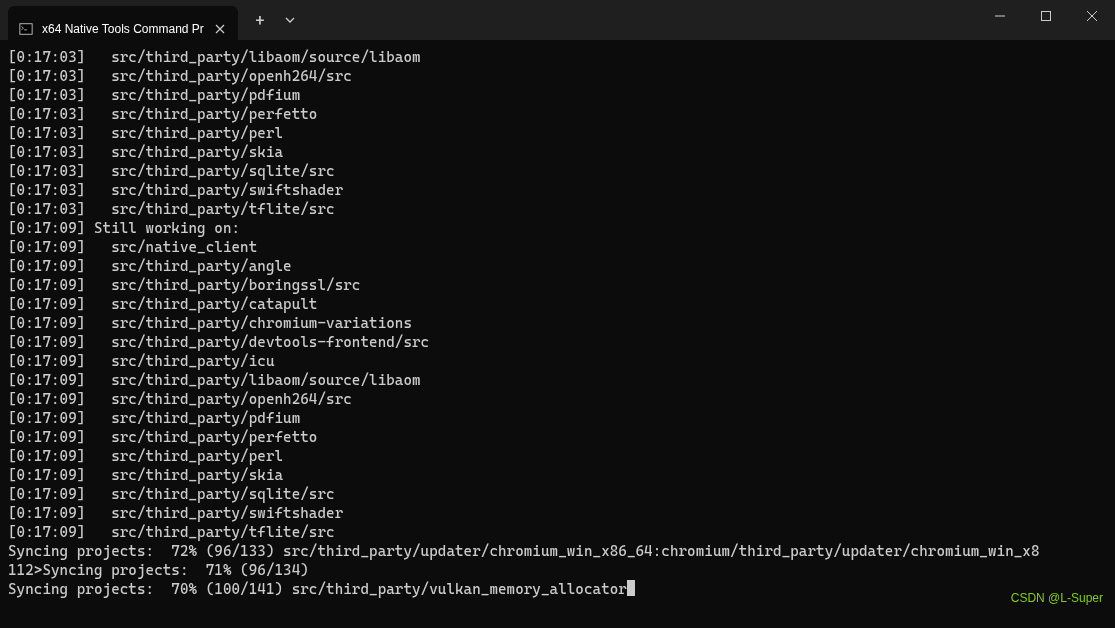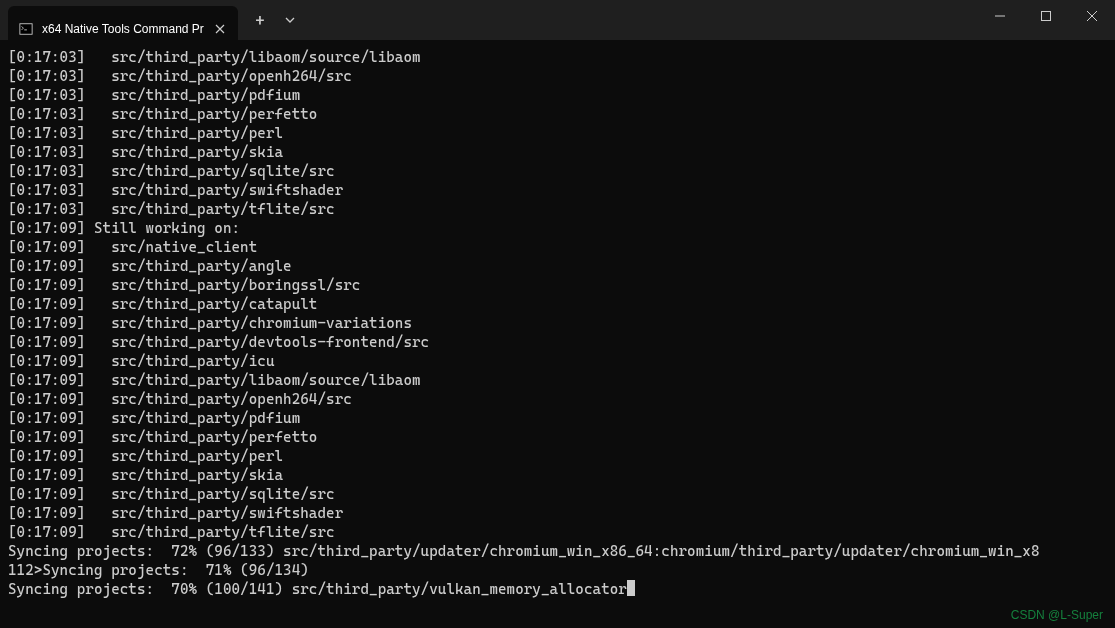--- a/index.html
+++ b/index.html
@@ -114,23 +114,23 @@
       line-height: 19px;
       font-family: 'Cascadia Code', 'Consolas', monospace;
       white-space: pre;
       letter-spacing: 0.1px;
     }
     .line {
       display: block;
     }
     .watermark {
       position: absolute;
-      bottom: 6px;
+      bottom: 23px;
       right: 12px;
-      color: #15803d;
+      color: #84cc16;
       font-size: 12px;
       font-family: 'Segoe UI', sans-serif;
     }
     .cursor-block {
       display: inline-block;
       width: 8px;
       height: 16px;
       background: #cccccc;
       vertical-align: text-bottom;
       margin-bottom: 1px;

